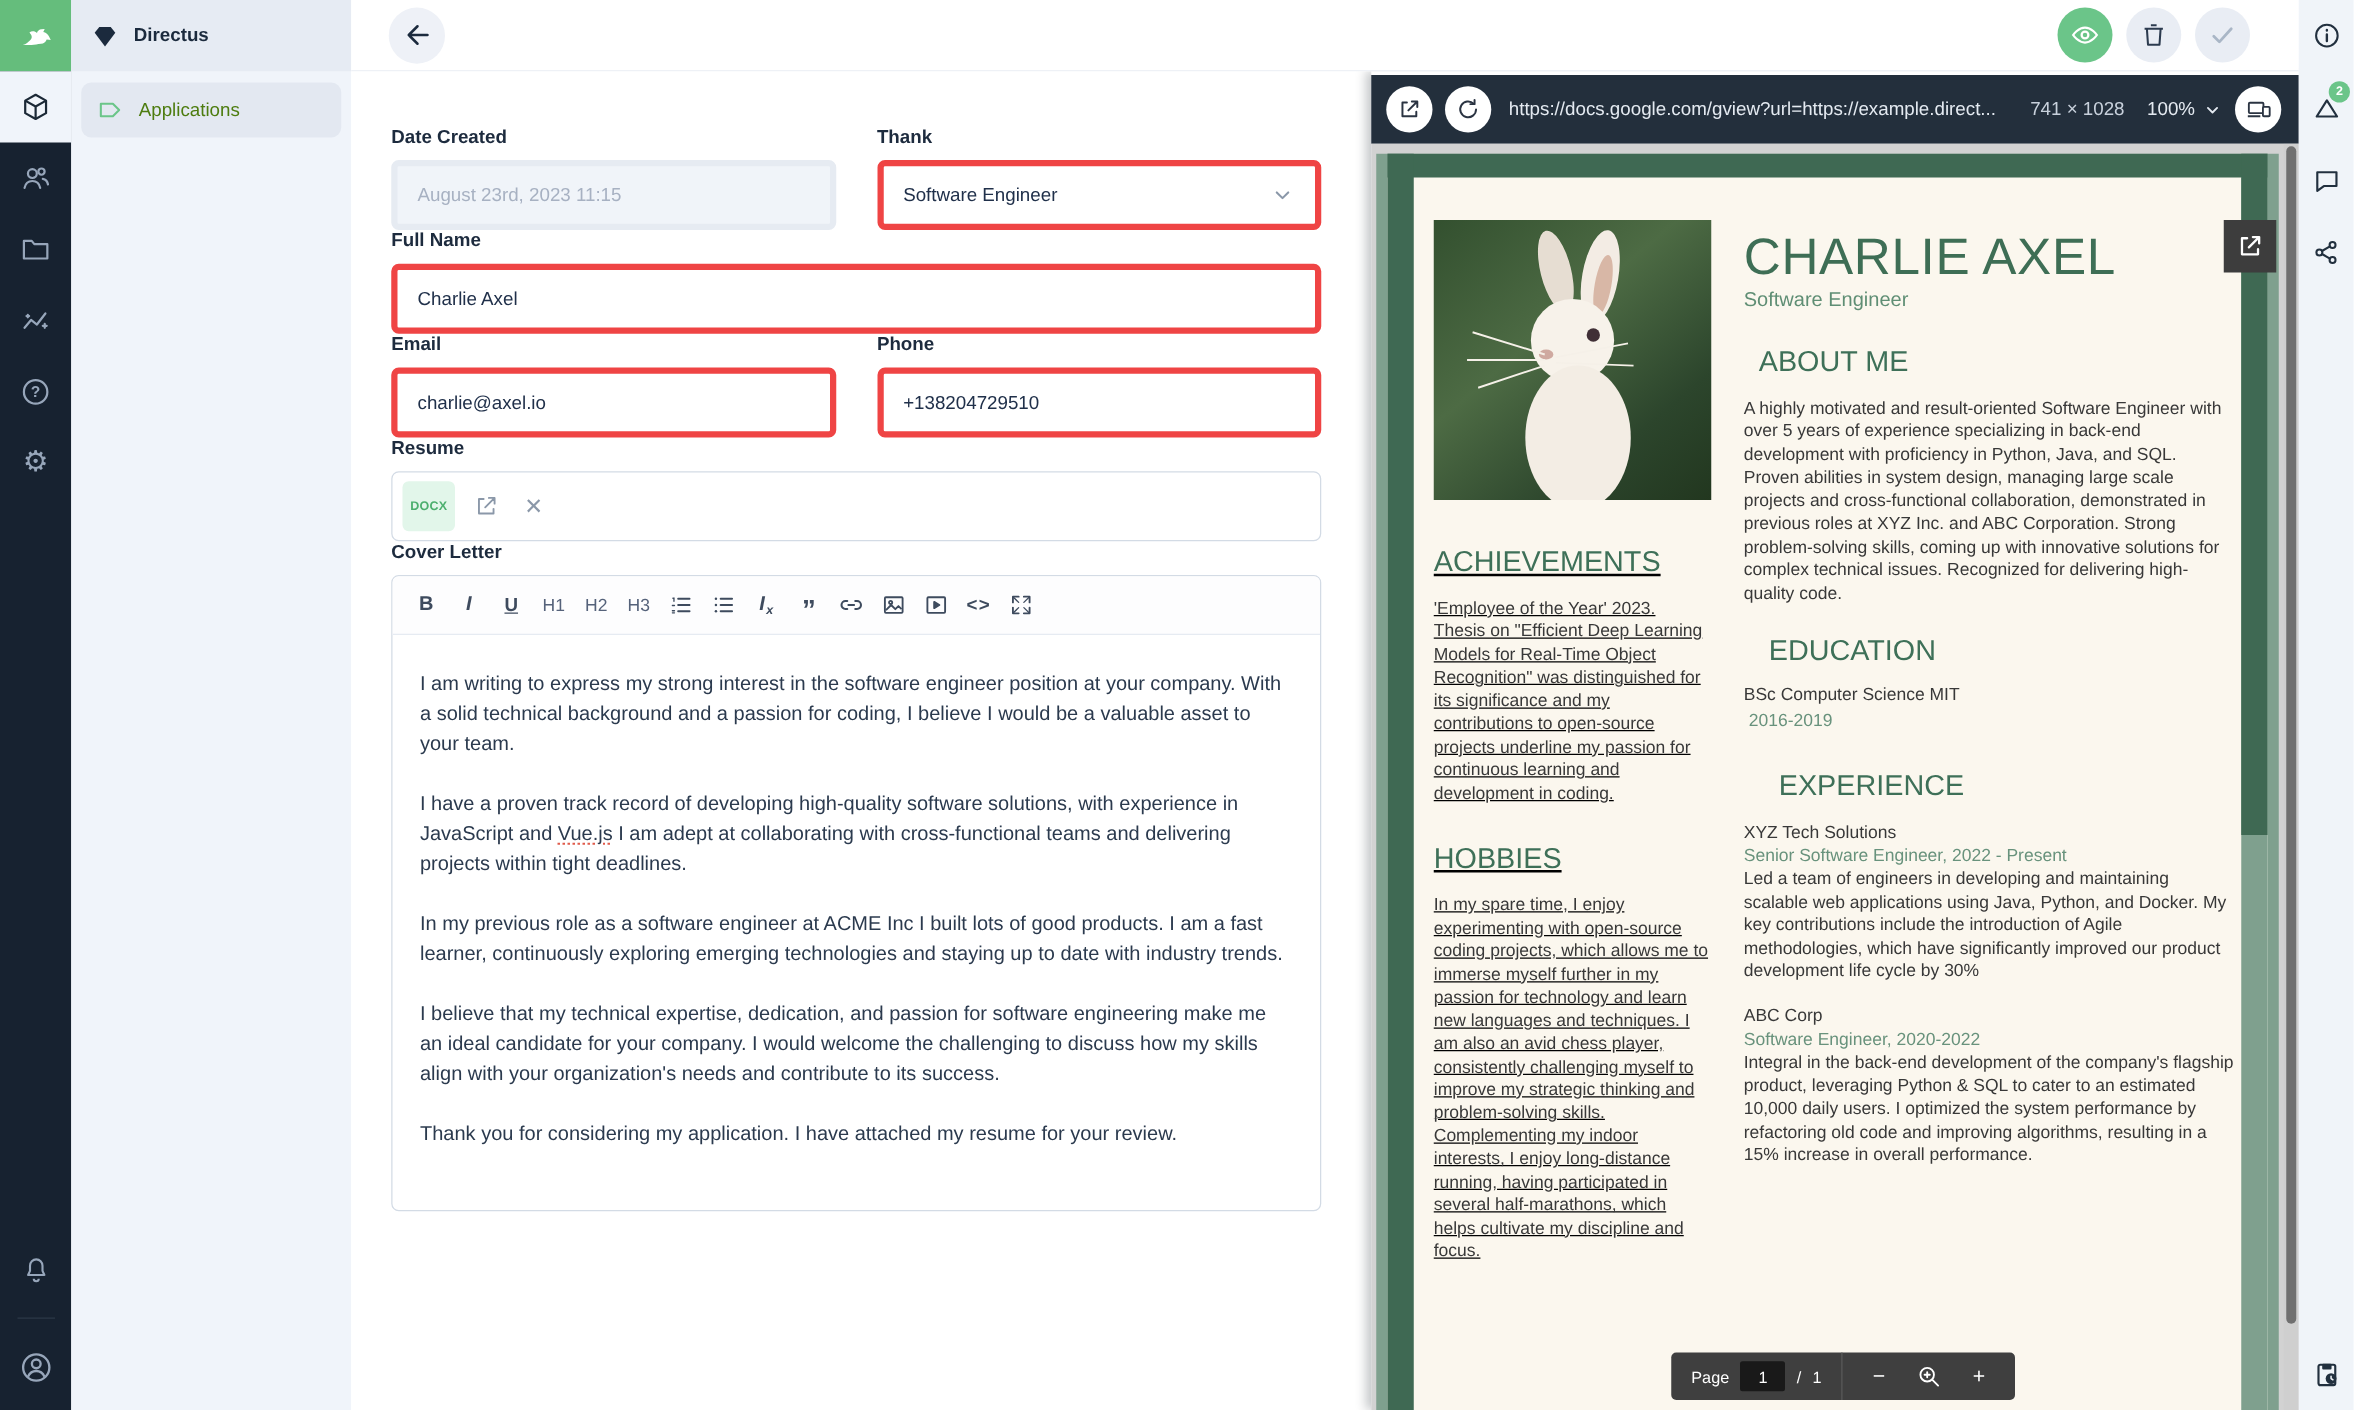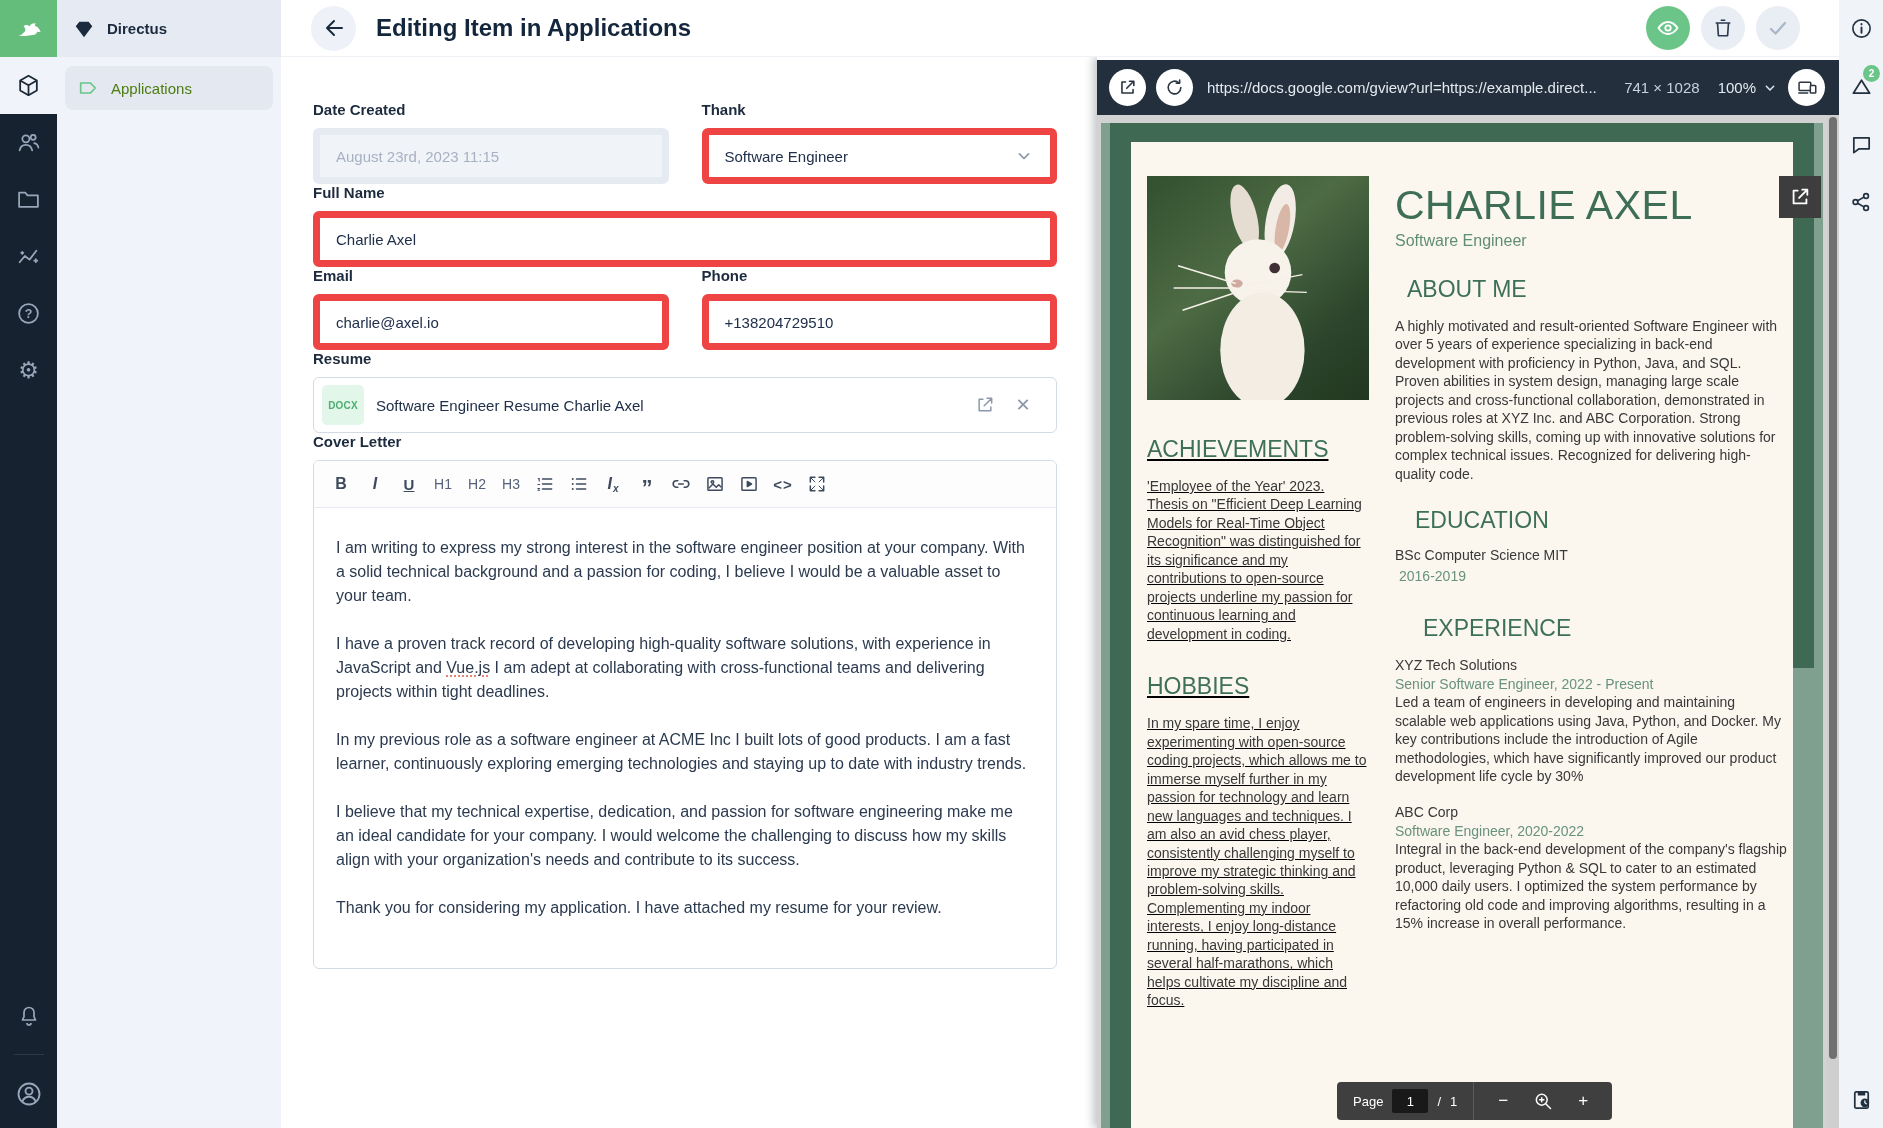--- a/index.html
+++ b/index.html
@@ -30,21 +30,21 @@
   .act { width:44px; height:44px; border-radius:50%; border:none; background:#E9EDF4; color:#2C3B4F; display:flex; align-items:center; justify-content:center; cursor:pointer; }
   .act.green { background:#6BC589; color:#fff; }
   .act.disabled { color:#A9B6C6; }
 
   
   .main { position:absolute; left:281px; top:57px; width:816px; bottom:0; background:#fff; overflow:hidden; }
   .form { padding:44px 40px 0 32px; width:776px; }
   .frow { display:grid; grid-template-columns:1fr 1fr; column-gap:33px; width:744px; }
   .frow.one { grid-template-columns:1fr; }
   .field label { display:block; font-size:15px; font-weight:700; color:#1D2B3E; margin-bottom:10px; }
-  .input, .tinput { width:100%; height:56px; border:7px solid #ef4444; border-radius:6px; background:#fff; font-size:15px; color:#20304A; padding:0 16px; display:flex; align-items:center; font-family:"Liberation Sans",sans-serif; }
+  .input, .tinput { width:100%; height:56px; border:5px solid #ef4444; border-radius:6px; background:#fff; font-size:15px; color:#20304A; padding:0 16px; display:flex; align-items:center; font-family:"Liberation Sans",sans-serif; }
   .tinput { outline:none; }
   .input.disabled { background:#F0F4F9; border-color:#E6EBF2; color:#A7B1C2; }
   .input.select { justify-content:space-between; cursor:pointer; }
   .input.select .chev { color:#8B98A9; }
 
   .filefield { width:100%; height:56px; border:1px solid #D3DBE5; border-radius:6px; display:flex; align-items:center; padding:0 20px 0 8px; gap:12px; }
   .docx-chip { width:42px; height:40px; background:#E2F6EA; color:#4CAF6E; border-radius:5px; font-size:10px; font-weight:700; display:flex; align-items:center; justify-content:center; letter-spacing:.2px; }
   .filefield .fname { font-size:15px; color:#20304A; flex:1; }
   .fbtn { background:none; border:none; color:#8B98A9; cursor:pointer; display:flex; align-items:center; justify-content:center; width:26px; height:26px; font-size:18px; }
 
@@ -200,21 +200,20 @@
   </aside>
 
   <header class="top-header">
     <button class="back-btn">
       <span>
         <svg width="24" height="24" viewBox="0 0 24 24" fill="none" stroke="currentColor" stroke-width="2" stroke-linecap="round" stroke-linejoin="round">
             <path d="M12 5l-7 7 7 7M5 12h15"></path>
           </svg>
       </span>
     </button>
-    <h1>Editing Item in Applications</h1>
     <div class="actions">
       <button class="act green">
         <span>
           <svg width="24" height="24" viewBox="0 0 24 24" fill="none" stroke="currentColor" stroke-width="1.8">
               <path d="M2.5 12S6.5 6 12 6s9.5 6 9.5 6-4 6-9.5 6-9.5-6-9.5-6z"></path>
               <circle cx="12" cy="12" r="2.7"></circle>
             </svg>
         </span>
       </button>
       <button class="act">
@@ -272,21 +271,20 @@
           <label>Phone</label>
           <input class="tinput" value="+138204729510" style="">
         </div>
       </div>
 
       <div class="frow one">
         <div class="field">
           <label>Resume</label>
           <div class="filefield">
             <span class="docx-chip">DOCX</span>
-            <span class="fname">Software Engineer Resume Charlie Axel</span>
             <button class="fbtn">
               <span>
                 <svg width="20" height="20" viewBox="0 0 24 24" fill="none" stroke="currentColor" stroke-width="1.8" stroke-linecap="round" stroke-linejoin="round">
                     <path d="M9.5 5H5v14h14v-4.5M14.5 4H20v5.5M19.5 4.5L11 13"></path>
                   </svg>
               </span>
             </button>
             <button class="fbtn">
               <span>✕</span>
             </button>

